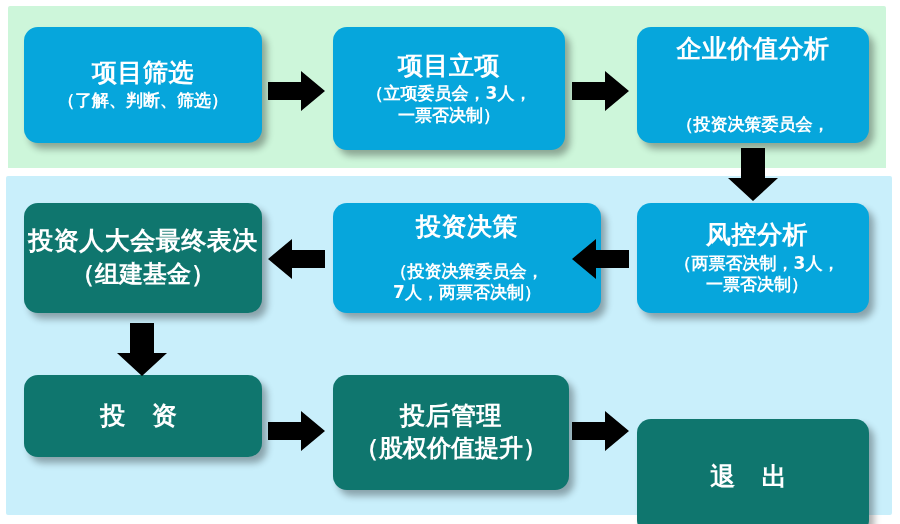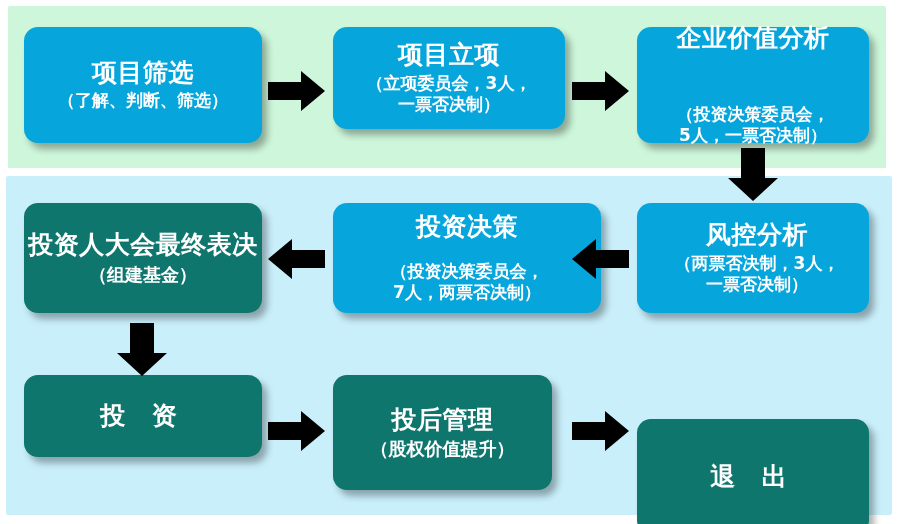--- a/index.html
+++ b/index.html
@@ -67,31 +67,31 @@
     white-space: nowrap;
   }
   .node .title.spaced { letter-spacing: 9px; }
   .node .sub {
     font-weight: bold;
     font-size: 17px;
     line-height: 1.28;
     margin-top: 3px;
   }
   .node .sub .ln { display: block; white-space: nowrap; }
-  .node .sub.gap { font-size: 18px; }
+  .node .sub.gap { font-size: 24px; }
 
   
   #node-screening       { left: 24px;  top: 27px;  width: 238px; height: 116px; }
-  #node-initiation      { left: 333px; top: 27px;  width: 232px; height: 102px; }
+  #node-initiation      { left: 333px; top: 27px;  width: 232px; height: 123px; }
   #node-valuation       { left: 637px; top: 27px;  width: 232px; height: 116px; gap: 48px; }
   #node-risk            { left: 637px; top: 203px; width: 232px; height: 110px; padding-left: 16px; }
   #node-decision        { left: 333px; top: 203px; width: 268px; height: 110px; gap: 16px; }
   #node-vote            { left: 24px;  top: 203px; width: 238px; height: 110px; }
   #node-invest          { left: 24px;  top: 375px; width: 238px; height: 82px; }
-  #node-postmgmt        { left: 333px; top: 375px; width: 219px; height: 115px; }
+  #node-postmgmt        { left: 333px; top: 375px; width: 236px; height: 115px; }
   #node-exit            { left: 637px; top: 375px; width: 232px; height: 115px; margin-top: 44px; }
 
   
   .arrow {
     position: absolute;
     z-index: 6;
   }
   .arrow svg { display: block; }
 
   #arrow-screening-initiation { left: 268px; top: 70px; }
@@ -135,21 +135,20 @@
   <div class="arrow" id="arrow-initiation-valuation">
     <svg width="58" height="42" viewBox="0 0 58 42" aria-hidden="true">
       <polygon points="0,12 33,12 33,1 57,21 33,41 33,30 0,30" fill="#000000"></polygon>
     </svg>
   </div>
 
   <div class="node blue" id="node-valuation">
     <div class="title">企业价值分析</div>
     <div class="sub">
       <span class="ln">（投资决策委员会，</span>
-      <span class="ln">5人，一票否决制）</span>
     </div>
   </div>
 
   <div class="arrow" id="arrow-valuation-risk">
     <svg width="54" height="54" viewBox="0 0 54 54" aria-hidden="true">
       <polygon points="15,0 39,0 39,30 52,30 27,53 2,30 15,30" fill="#000000"></polygon>
     </svg>
   </div>
 
   <div class="node blue" id="node-risk">

